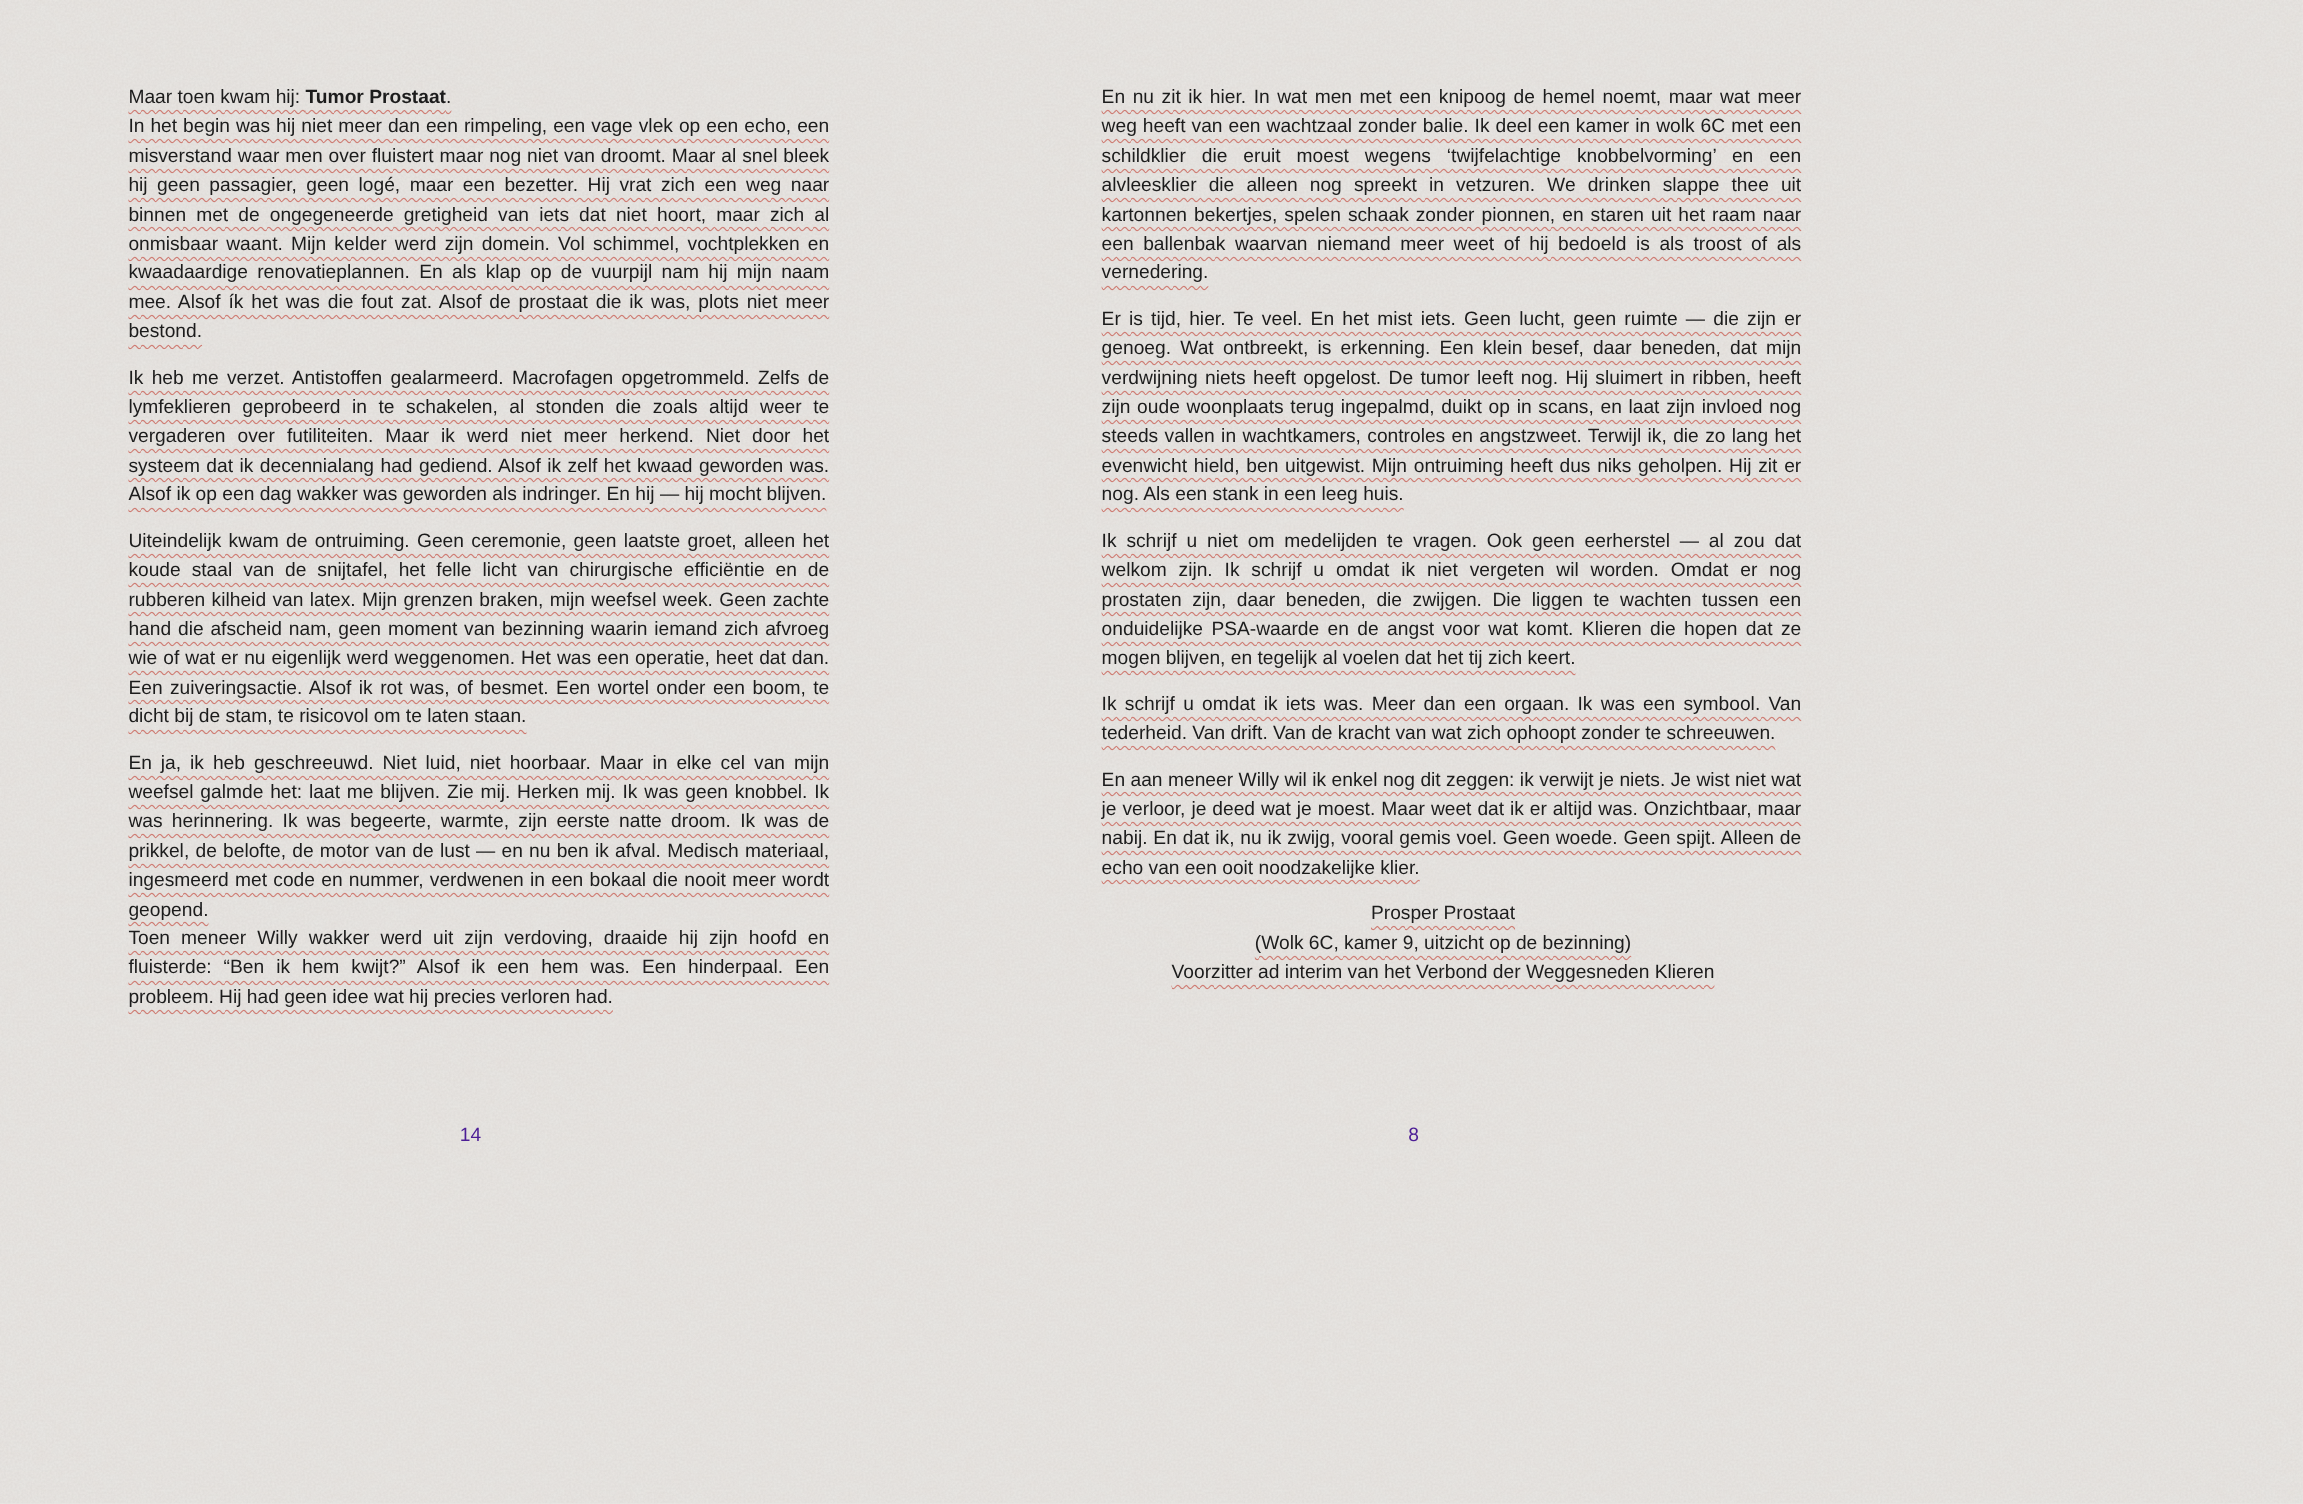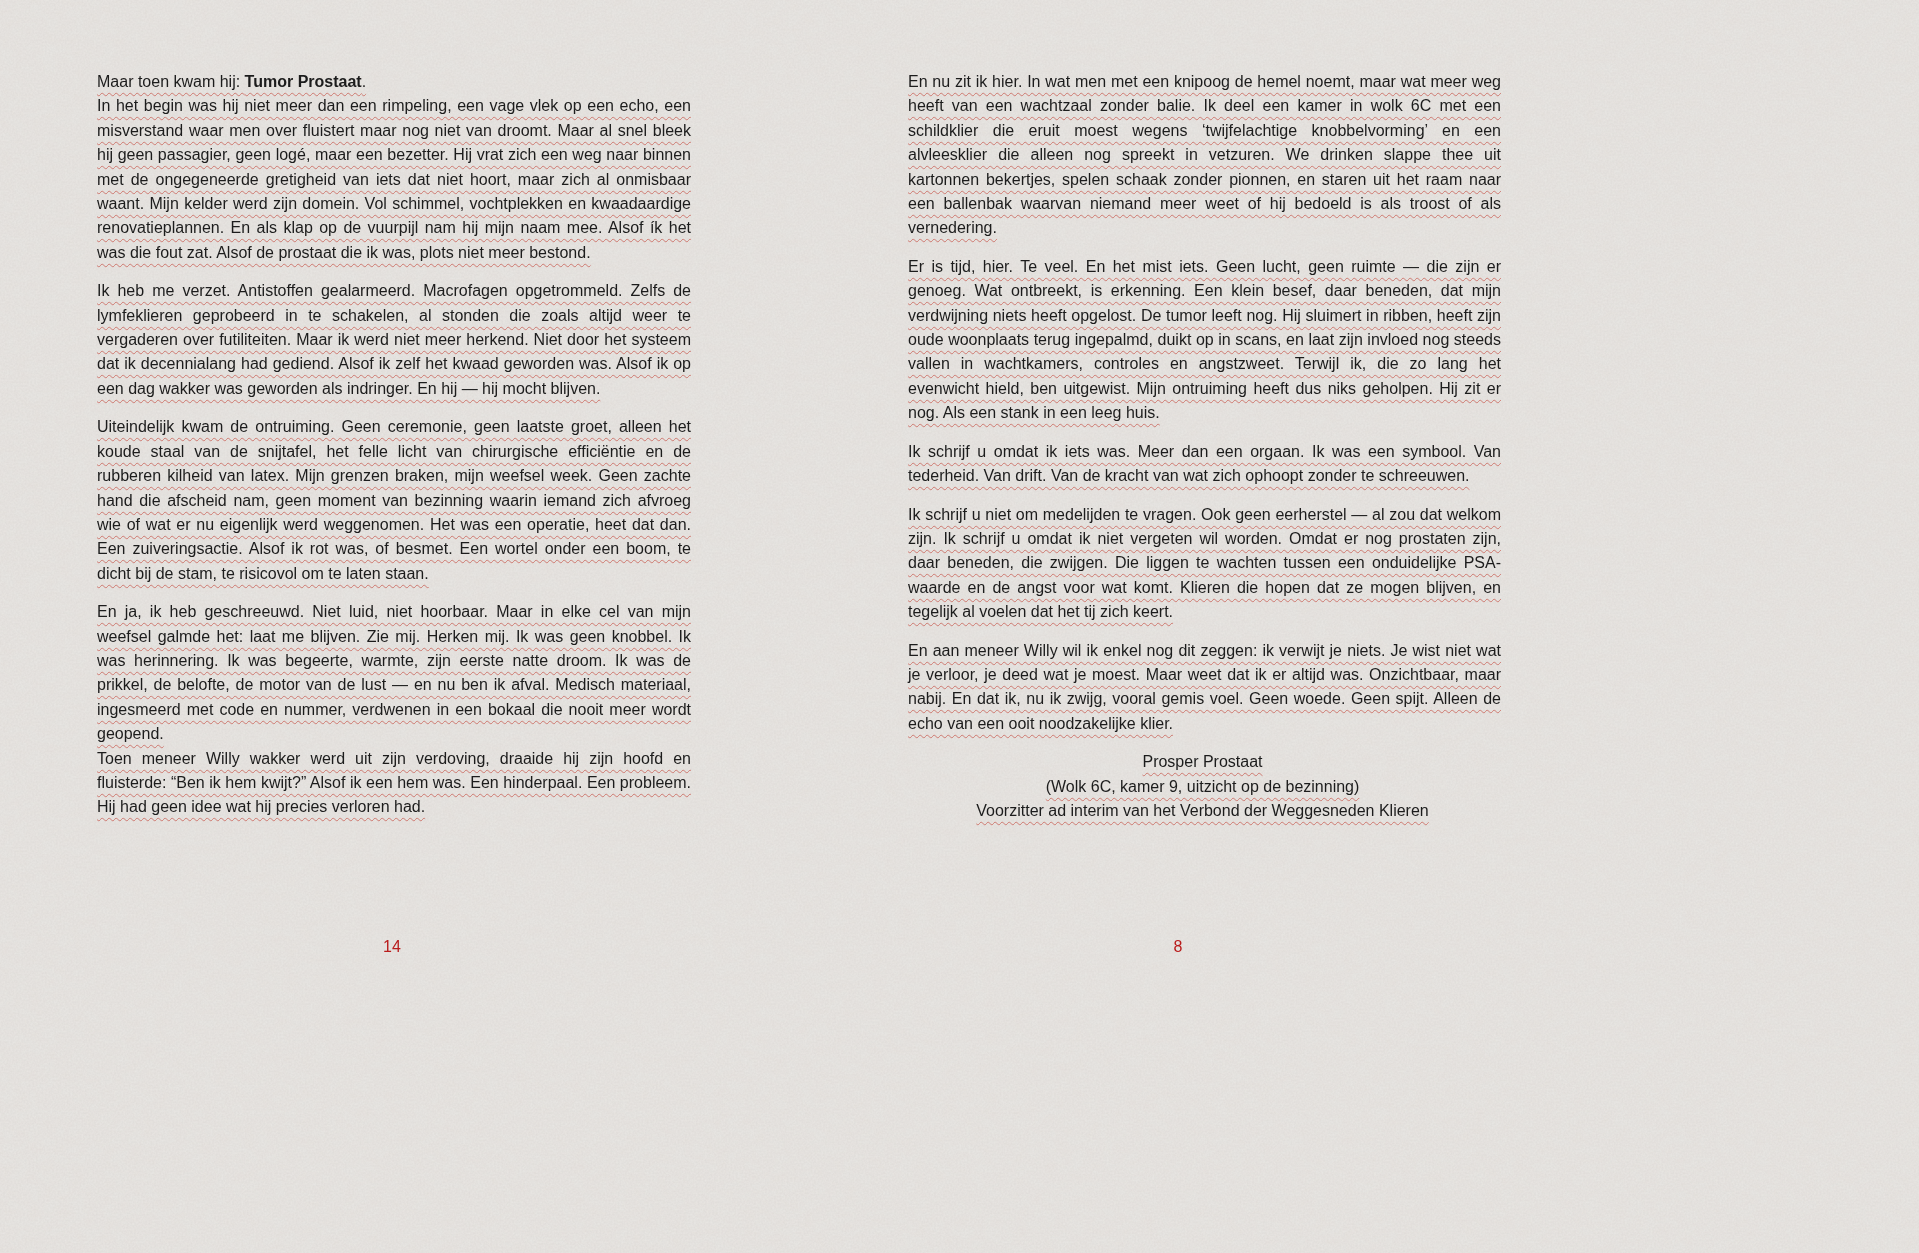--- a/index.html
+++ b/index.html
@@ -30,21 +30,21 @@
     position: absolute;
     top: 70px;
     width: 598px;
     font-size: 16px;
     line-height: 24.4px;
     text-align: justify;
   }
   .col-left  { left: 93px; }
   .col-right { left: 904px; width: 597px; }
   .para {
-    margin: 0 0 14px 4px;
+    margin: 0 0 14px 14px;
     text-decoration-line: underline;
     text-decoration-style: wavy;
     text-decoration-color: rgba(198, 84, 72, 0.7);
     text-decoration-thickness: 1px;
     text-underline-offset: 4.5px;
   }
   .tight { margin-bottom: 0; }
   .sig-line {
     margin: 0;
     text-align: center;
@@ -54,21 +54,21 @@
     text-decoration-thickness: 1px;
     text-underline-offset: 4.5px;
   }
   strong { font-weight: bold; }
   .pagenum {
     position: absolute;
     top: 938px;
     width: 60px;
     text-align: center;
     font-size: 16px;
-    color: #b91c1c;
+    color: #4c1d95;
   }
   .pagenum-left  { left: 362px; }
   .pagenum-right { left: 1148px; }
 </style>
 </head>
 <body>
 
 <svg class="paper-texture" xmlns="http://www.w3.org/2000/svg">
   <defs>
     <filter id="grainFine">
@@ -92,22 +92,22 @@
     <p class="para">In het begin was hij niet meer dan een rimpeling, een vage vlek op een echo, een misverstand waar men over fluistert maar nog niet van droomt. Maar al snel bleek hij geen passagier, geen logé, maar een bezetter. Hij vrat zich een weg naar binnen met de ongegeneerde gretigheid van iets dat niet hoort, maar zich al onmisbaar waant. Mijn kelder werd zijn domein. Vol schimmel, vochtplekken en kwaadaardige renovatieplannen. En als klap op de vuurpijl nam hij mijn naam mee. Alsof ík het was die fout zat. Alsof de prostaat die ik was, plots niet meer bestond.</p>
     <p class="para">Ik heb me verzet. Antistoffen gealarmeerd. Macrofagen opgetrommeld. Zelfs de lymfeklieren geprobeerd in te schakelen, al stonden die zoals altijd weer te vergaderen over futiliteiten. Maar ik werd niet meer herkend. Niet door het systeem dat ik decennialang had gediend. Alsof ik zelf het kwaad geworden was. Alsof ik op een dag wakker was geworden als indringer. En hij — hij mocht blijven.</p>
     <p class="para">Uiteindelijk kwam de ontruiming. Geen ceremonie, geen laatste groet, alleen het koude staal van de snijtafel, het felle licht van chirurgische efficiëntie en de rubberen kilheid van latex. Mijn grenzen braken, mijn weefsel week. Geen zachte hand die afscheid nam, geen moment van bezinning waarin iemand zich afvroeg wie of wat er nu eigenlijk werd weggenomen. Het was een operatie, heet dat dan. Een zuiveringsactie. Alsof ik rot was, of besmet. Een wortel onder een boom, te dicht bij de stam, te risicovol om te laten staan.</p>
     <p class="para tight">En ja, ik heb geschreeuwd. Niet luid, niet hoorbaar. Maar in elke cel van mijn weefsel galmde het: laat me blijven. Zie mij. Herken mij. Ik was geen knobbel. Ik was herinnering. Ik was begeerte, warmte, zijn eerste natte droom. Ik was de prikkel, de belofte, de motor van de lust — en nu ben ik afval. Medisch materiaal, ingesmeerd met code en nummer, verdwenen in een bokaal die nooit meer wordt geopend.</p>
     <p class="para">Toen meneer Willy wakker werd uit zijn verdoving, draaide hij zijn hoofd en fluisterde: “Ben ik hem kwijt?” Alsof ik een hem was. Een hinderpaal. Een probleem. Hij had geen idee wat hij precies verloren had.</p>
   </section>
 
   <section class="col col-right">
     <p class="para">En nu zit ik hier. In wat men met een knipoog de hemel noemt, maar wat meer weg heeft van een wachtzaal zonder balie. Ik deel een kamer in wolk 6C met een schildklier die eruit moest wegens ‘twijfelachtige knobbelvorming’ en een alvleesklier die alleen nog spreekt in vetzuren. We drinken slappe thee uit kartonnen bekertjes, spelen schaak zonder pionnen, en staren uit het raam naar een ballenbak waarvan niemand meer weet of hij bedoeld is als troost of als vernedering.</p>
     <p class="para">Er is tijd, hier. Te veel. En het mist iets. Geen lucht, geen ruimte — die zijn er genoeg. Wat ontbreekt, is erkenning. Een klein besef, daar beneden, dat mijn verdwijning niets heeft opgelost. De tumor leeft nog. Hij sluimert in ribben, heeft zijn oude woonplaats terug ingepalmd, duikt op in scans, en laat zijn invloed nog steeds vallen in wachtkamers, controles en angstzweet. Terwijl ik, die zo lang het evenwicht hield, ben uitgewist. Mijn ontruiming heeft dus niks geholpen. Hij zit er nog. Als een stank in een leeg huis.</p>
+    <p class="para">Ik schrijf u niet om medelijden te vragen. Ook geen eerherstel — al zou dat welkom zijn. Ik schrijf u omdat ik niet vergeten wil worden. Omdat er nog prostaten zijn, daar beneden, die zwijgen. Die liggen te wachten tussen een onduidelijke PSA-waarde en de angst voor wat komt. Klieren die hopen dat ze mogen blijven, en tegelijk al voelen dat het tij zich keert.</p>
     <p class="para">Ik schrijf u omdat ik iets was. Meer dan een orgaan. Ik was een symbool. Van tederheid. Van drift. Van de kracht van wat zich ophoopt zonder te schreeuwen.</p>
-    <p class="para">Ik schrijf u niet om medelijden te vragen. Ook geen eerherstel — al zou dat welkom zijn. Ik schrijf u omdat ik niet vergeten wil worden. Omdat er nog prostaten zijn, daar beneden, die zwijgen. Die liggen te wachten tussen een onduidelijke PSA-waarde en de angst voor wat komt. Klieren die hopen dat ze mogen blijven, en tegelijk al voelen dat het tij zich keert.</p>
     <p class="para">En aan meneer Willy wil ik enkel nog dit zeggen: ik verwijt je niets. Je wist niet wat je verloor, je deed wat je moest. Maar weet dat ik er altijd was. Onzichtbaar, maar nabij. En dat ik, nu ik zwijg, vooral gemis voel. Geen woede. Geen spijt. Alleen de echo van een ooit noodzakelijke klier.</p>
     <p class="sig-line">Prosper Prostaat</p>
     <p class="sig-line">(Wolk 6C, kamer 9, uitzicht op de bezinning)</p>
     <p class="sig-line">Voorzitter ad interim van het Verbond der Weggesneden Klieren</p>
   </section>
 
   <div class="pagenum pagenum-left">14</div>
   <div class="pagenum pagenum-right">8</div>
 
 </main>

